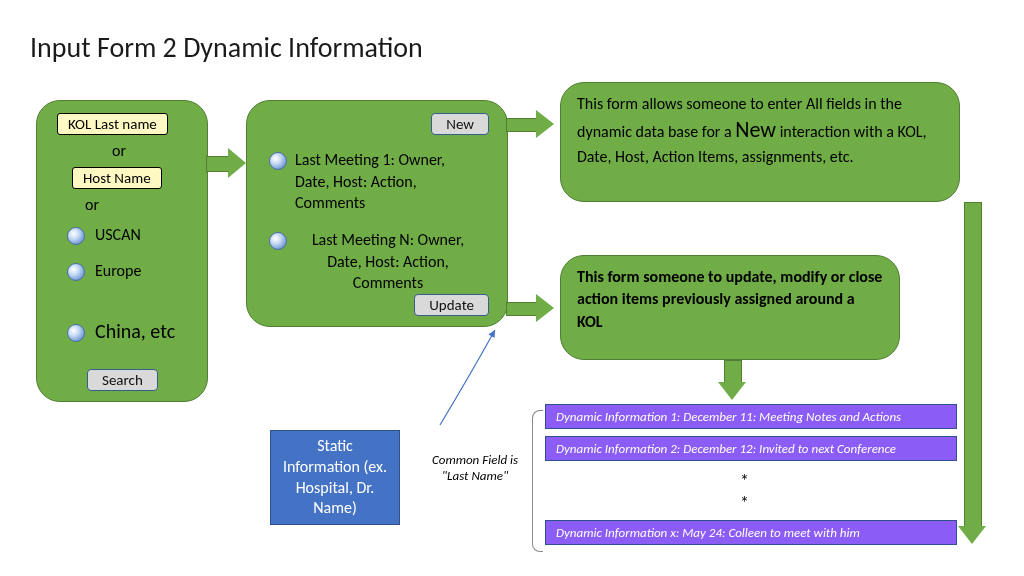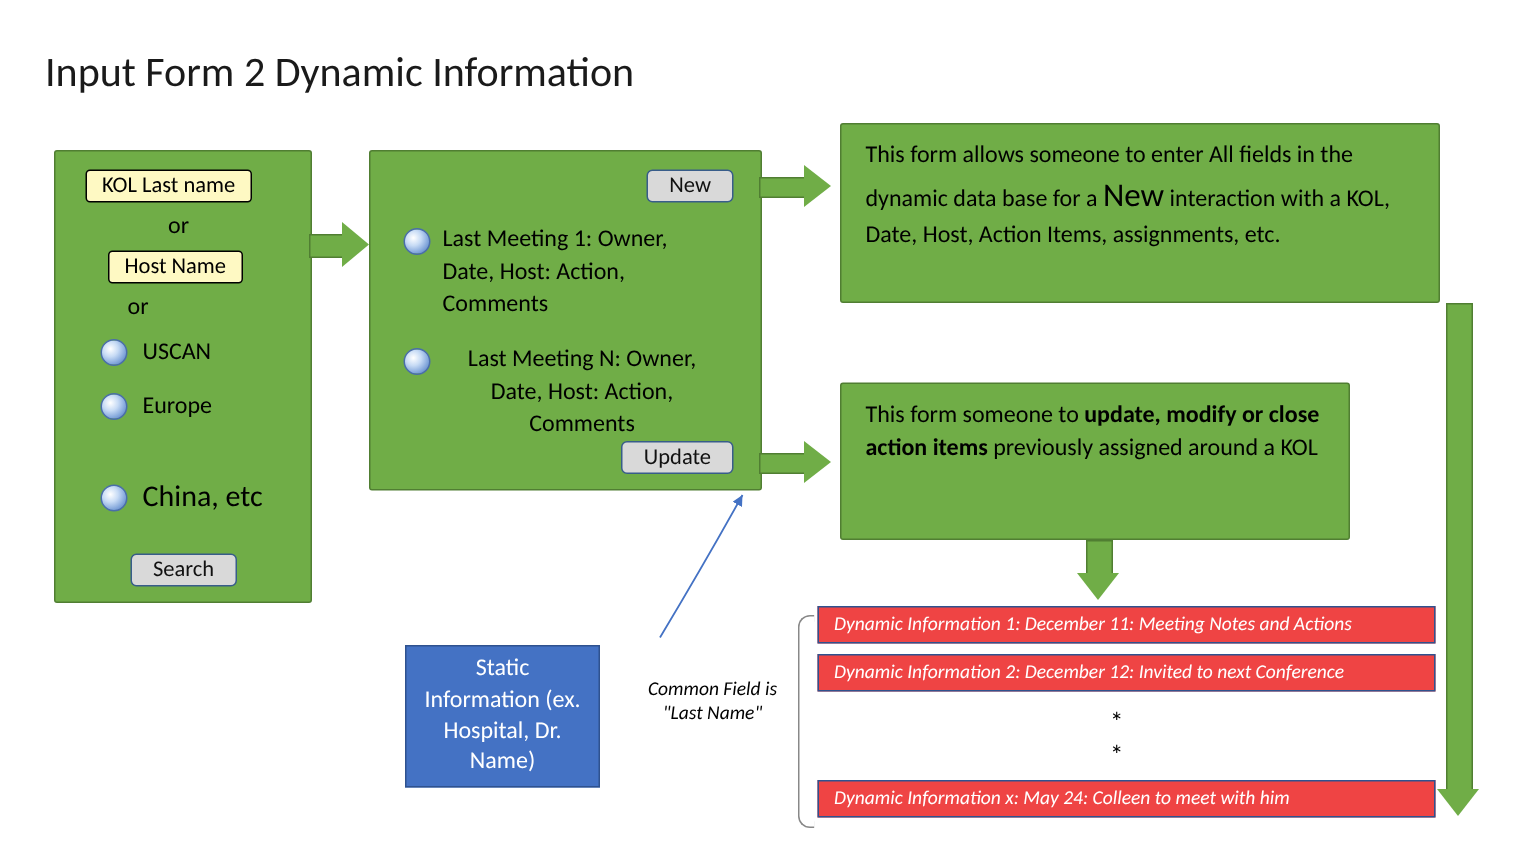--- a/index.html
+++ b/index.html
@@ -1,29 +1,29 @@
 <!DOCTYPE html>
 <html><head>
 <meta charset="utf-8">
 <style>
   html,body{margin:0;padding:0;width:1024px;height:576px;background:#fff;font-family:"Calibri","Segoe UI",Arial,sans-serif;position:relative;color:#000;}
   .title{position:absolute;left:30px;top:30px;font-size:28px;color:#1a1a1a;}
-  .gbox{position:absolute;background:#70AD47;border:1.5px solid #507E32;border-radius:2px;}
+  .gbox{position:absolute;background:#70AD47;border:1.5px solid #507E32;border-radius:24px;}
   .bbox{position:absolute;background:#4472C4;border:1px solid #2F528F;color:#fff;display:flex;align-items:center;justify-content:center;text-align:center;font-size:16px;}
   .field{background:#fef9c3;border:1px solid #000;border-radius:3px;padding:1px 10px;font-size:15px;text-align:center;display:inline-block;}
   .btn{background:#d9d9d9;border:1px solid #385D8A;border-radius:4px;padding:1px 14px;font-size:15px;text-align:center;display:inline-block;color:#111;}
   .radio{width:16px;height:16px;border-radius:50%;background:radial-gradient(circle at 35% 35%, #fff 0%, #c7dbf5 35%, #7da2d9 70%, #4a6ea9 100%);border:1px solid #4a6ea9;display:inline-block;vertical-align:middle;margin-right:10px;}
   .arrow-right{position:absolute;}
   .arrow-right .shaft{position:absolute;background:#70AD47;border:1.5px solid #507E32;border-right:none;}
   .arrow-right .head{position:absolute;width:0;height:0;border-style:solid;}
   .arrow-down .shaft{position:absolute;background:#70AD47;border:1.5px solid #507E32;border-bottom:none;}
   .arrow-down .head{position:absolute;width:0;height:0;border-style:solid;}
   svg.thinarrow{position:absolute;overflow:visible;}
   .italic{font-style:italic;}
-  .dynrow{position:absolute;background:#ef4444;border:1px solid #2F528F;color:#fff;font-style:italic;font-size:13px;padding:4px 10px;}
+  .dynrow{position:absolute;background:#8b5cf6;border:1px solid #2F528F;color:#fff;font-style:italic;font-size:13px;padding:4px 10px;}
   .star{position:absolute;font-size:18px;color:#000;}
   .brace{position:absolute;border:1px solid #888;border-right:none;border-radius:8px 0 0 8px;width:10px;}
 </style>
 </head>
 <body>
 
 <div class="title">Input Form 2  Dynamic Information</div>
 
 <div class="gbox" style="left:36px;top:100px;width:170px;height:300px;">
   <div style="position:absolute;left:20px;top:12px;" class="field">KOL Last name</div>
@@ -67,21 +67,21 @@
 
 <div class="gbox" style="left:560px;top:82px;width:400px;height:120px;padding:10px 16px;box-sizing:border-box;font-size:16px;line-height:1.4;">
   <span>This form allows someone to enter All fields in the dynamic data base for a </span><span style="font-size:22px;">New</span><span> interaction with a KOL, Date, Host, Action Items, assignments, etc.</span>
 </div>
 
 <div class="arrow-down" style="position:absolute;left:958px;top:202px;width:28px;height:342px;">
   <div class="shaft" style="left:6px;top:0;width:16px;height:324px;"></div>
   <div class="head" style="left:0;top:324px;border-width:18px 14px 0 14px;border-color:#70AD47 transparent transparent transparent;"></div>
 </div>
 
-<div class="gbox" style="left:560px;top:255px;width:340px;height:105px;padding:10px 16px;box-sizing:border-box;font-size:16px;line-height:1.4;">
+<div class="gbox" style="left:560px;top:255px;width:340px;height:105px;padding:10px 16px;box-sizing:border-box;font-size:16px;line-height:1.4;font-weight:bold;">
   <span>This form someone to </span><b>update, modify or close action items</b><span> previously assigned around a KOL</span>
 </div>
 
 <div class="arrow-down" style="position:absolute;left:718px;top:360px;width:28px;height:40px;">
   <div class="shaft" style="left:6px;top:0;width:16px;height:22px;"></div>
   <div class="head" style="left:0;top:22px;border-width:18px 14px 0 14px;border-color:#70AD47 transparent transparent transparent;"></div>
 </div>
 
 <svg class="thinarrow" style="left:400px;top:325px;width:120px;height:110px;">
   <defs>

